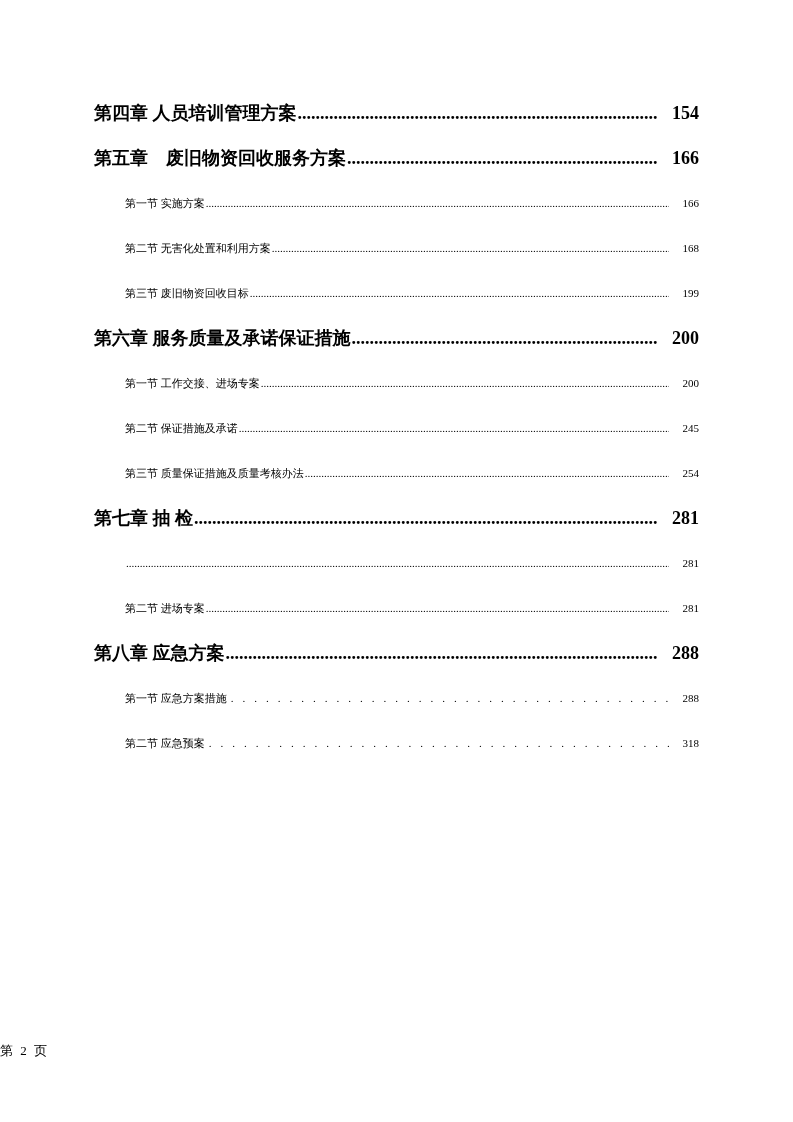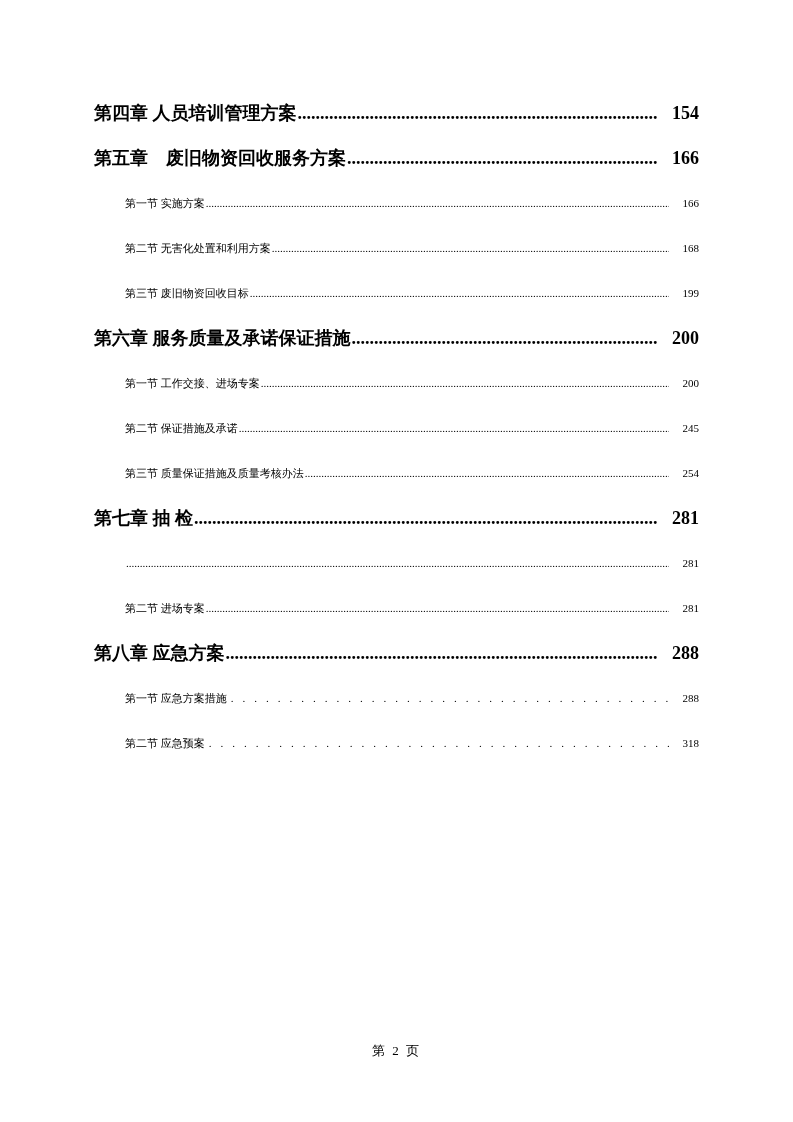--- a/index.html
+++ b/index.html
@@ -55,21 +55,20 @@
   .toc-page {
     flex: 0 0 auto;
     white-space: nowrap;
     text-align: right;
     margin-left: 12px;
   }
   .footer {
     position: absolute;
     left: 0; right: 0;
     top: 1042px;
-    text-align: center;
     font-size: 13px;
     letter-spacing: 2px;
   }
 </style>
 </head>
 <body>
 
 <div class="page">
   <div class="toc" id="toc">
       <div class="toc-entry chapter">

